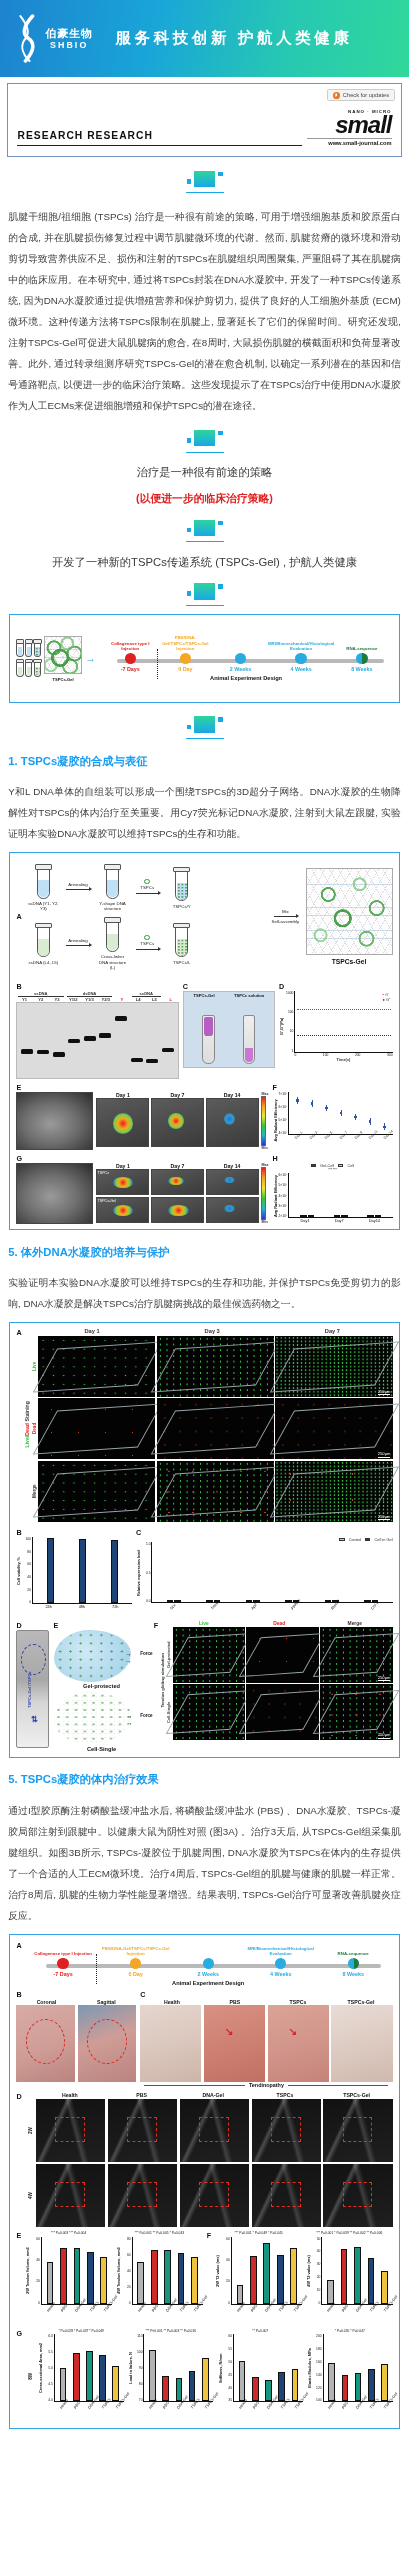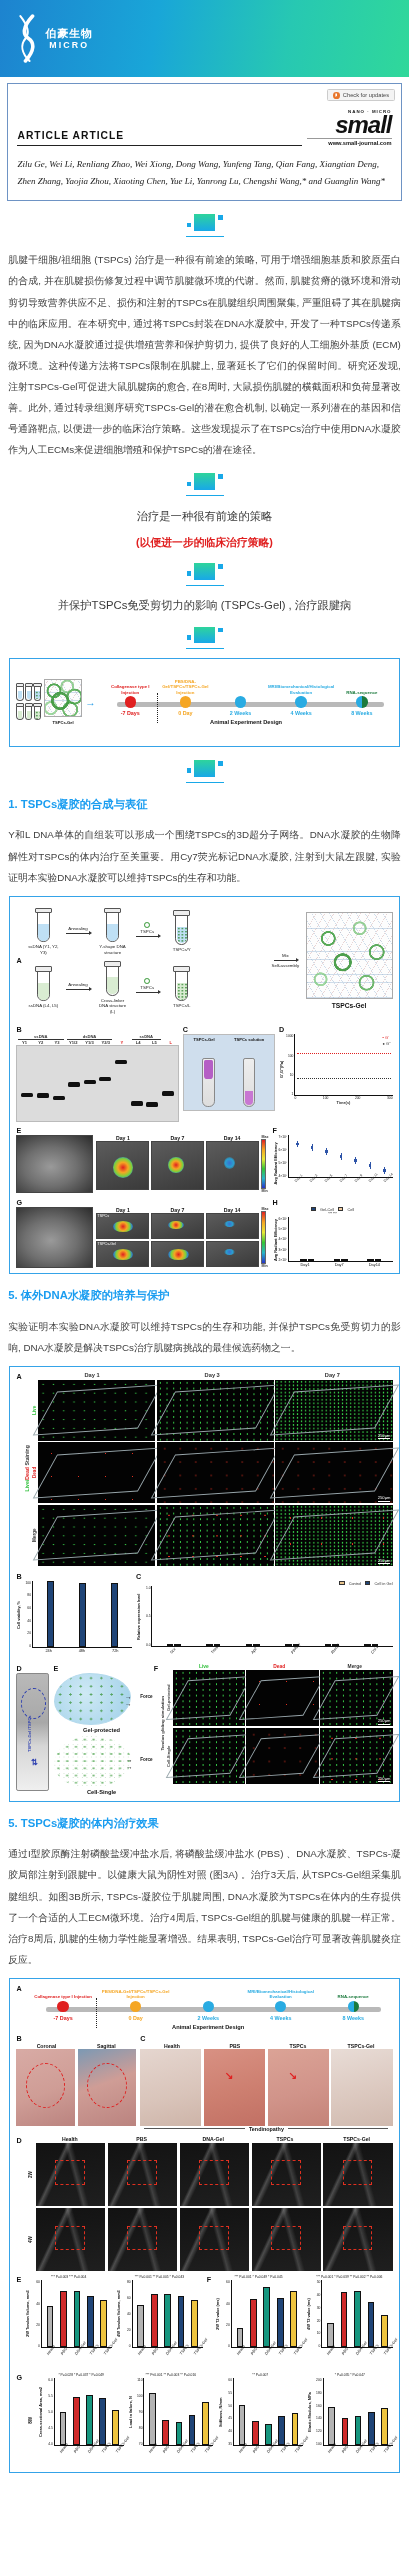--- a/index.html
+++ b/index.html
@@ -172,39 +172,39 @@
 <body>
 
 <div class="banner">
   <div class="logo-wrap">
     <svg width="27" height="49" viewBox="0 0 52 96">
       <path d="M38 4 C18 26 18 40 30 48 C42 56 42 72 24 92" stroke="#fff" stroke-width="7" fill="none" stroke-linecap="round"></path>
       <path d="M14 4 C30 24 32 38 24 48 C14 60 16 76 32 92" stroke="#fff" stroke-width="4" fill="none" stroke-linecap="round"></path>
     </svg>
     <div class="logo-txt">
       <div class="logo-cn">伯豪生物</div>
-      <div class="logo-en">MICRO</div>
-    </div>
-  </div>
+      <div class="logo-en">SHBIO</div>
+    </div>
+  </div>
+  <div class="slogan">服务科技创新 护航人类健康</div>
 </div>
 
 <div class="mast">
   <div class="check">
     <span class="check-ico"></span>
     <span>Check for updates</span>
   </div>
   <div class="mast-top">
-    <div class="mast-ra">ARTICLE ARTICLE</div>
+    <div class="mast-ra">RESEARCH RESEARCH</div>
     <div class="jlogo">
       <div class="jlogo-top">NANO · MICRO</div>
       <div class="jlogo-main">small</div>
       <div class="jlogo-site">www.small-journal.com</div>
     </div>
   </div>
-  <div class="paper-authors">Zilu Ge, Wei Li, Renliang Zhao, Wei Xiong, Dong Wang, Yunfeng Tang, Qian Fang, Xiangtian Deng, Zhen Zhang, Yaojia Zhou, Xiaoting Chen, Yue Li, Yanrong Lu, Chengshi Wang,* and Guanglin Wang*</div>
 </div>
 
 <div class="divider">
     <div class="div-ico">
       <span class="s1"></span>
       <span class="big"></span>
       <span class="s2"></span>
     </div>
     <div class="div-line"></div>
   </div>
@@ -225,21 +225,21 @@
 
 <div class="divider">
     <div class="div-ico">
       <span class="s1"></span>
       <span class="big"></span>
       <span class="s2"></span>
     </div>
     <div class="div-line"></div>
   </div>
 
-<div class="callout">并保护TSPCs免受剪切力的影响 (TSPCs-Gel) , 治疗跟腱病</div>
+<div class="callout">开发了一种新的TSPCs传递系统 (TSPCs-Gel) , 护航人类健康</div>
 
 <div class="divider">
     <div class="div-ico">
       <span class="s1"></span>
       <span class="big"></span>
       <span class="s2"></span>
     </div>
     <div class="div-line"></div>
   </div>
 

